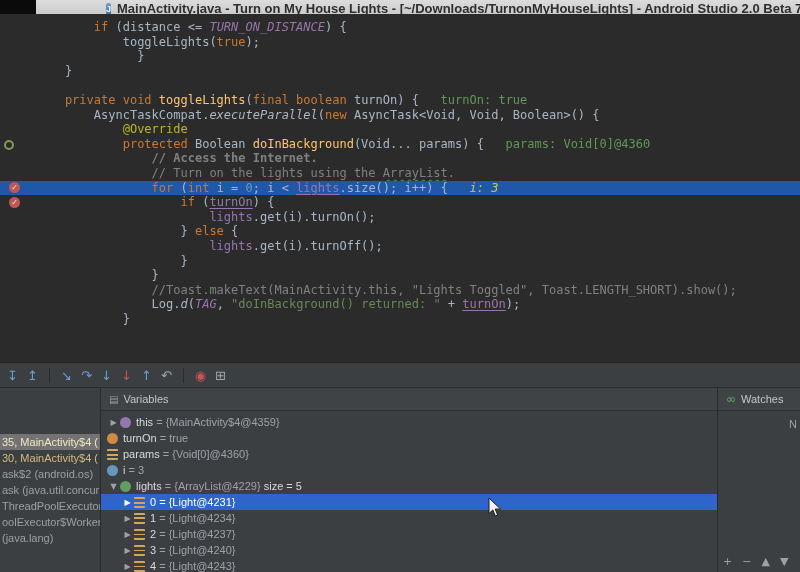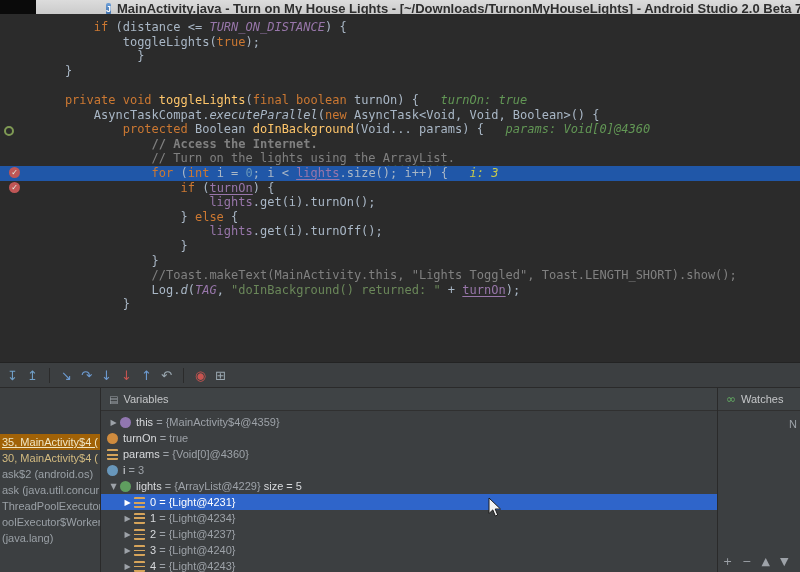--- a/index.html
+++ b/index.html
@@ -26,41 +26,41 @@
   .tok-const{color:#9876aa;font-style:italic;}
   .tok-num{color:#6897bb;}
   .tok-str{color:#6a8759;}
   .tok-cmt{color:#808080;}
   .tok-cmtw{color:#808080;text-decoration:underline wavy #4f8152;text-underline-offset:2px;}
   .tok-ann{color:#bbb529;}
   .tok-mdecl{color:#ffc66b;}
   .tok-field{color:#9876aa;}
   .tok-fieldu{color:#9876aa;text-decoration:underline;text-underline-offset:2px;}
   .tok-it{color:#a9b7c6;font-style:italic;}
-  .tok-hint{color:#629755;font-style:italic;}
+  .tok-hint{color:#629755;}
   .tok-hinty{color:#c6c94d;font-style:italic;}
   .bp{position:absolute;left:9px;top:1.5px;width:11px;height:11px;border-radius:50%;
       background:#bf5656;color:#e4f1e4;font-size:8px;line-height:11px;text-align:center;
       font-family:"DejaVu Sans",sans-serif;}
   .gut-override{position:absolute;left:4px;top:3.5px;width:6px;height:6px;border:2px solid #7f9a54;border-radius:50%;}
 
   
   .debugbar{position:absolute;left:0;top:362px;width:800px;height:26px;background:#3c3f41;
             border-top:1px solid #232323;border-bottom:1px solid #2a2a2a;box-sizing:border-box;
             display:flex;align-items:center;gap:3px;padding-left:4px;}
   .dbg-icon{display:inline-block;width:17px;text-align:center;font-size:13px;
             font-family:"DejaVu Sans",sans-serif;cursor:default;}
   .dbg-sep{width:1px;height:15px;background:#2b2b2b;margin:0 5px;}
 
   
   .panels{position:absolute;left:0;top:388px;width:800px;height:184px;background:#3c3f41;display:flex;}
   .frames{width:100px;border-right:1px solid #2a2a2a;position:relative;overflow:hidden;}
   .frames-rows{position:absolute;top:46px;left:0;right:0;}
   .frame-row{height:16px;line-height:16px;font-size:11px;white-space:nowrap;overflow:hidden;padding-left:2px;}
-  .frame-row.sel{background:#a16207;text-decoration:underline;}
+  .frame-row.sel{background:#737373;}
   .tone-user{color:#d3bb80;}
   .frame-row.sel.tone-user{color:#f0e6c4;}
   .tone-lib{color:#9aa0a6;}
 
   .vars{flex:1;position:relative;border-right:1px solid #2a2a2a;overflow:hidden;}
   .panel-header{height:22px;font-size:11px;color:#c4c6c8;display:flex;align-items:center;gap:5px;
                 padding-left:8px;background:#3f4345;border-bottom:1px solid #303030;}
   .ph-icon{font-family:"DejaVu Sans",sans-serif;font-size:10px;color:#9aa0a6;}
   .ph-icon.green{color:#62a862;font-size:12px;}
   .vars-rows{position:absolute;top:26px;left:0;right:0;}
@@ -100,20 +100,21 @@
 
   <div class="editor">
     <div class="code" id="code">
         <div class="code-line" style="padding-left: calc(8ch + 36px);"><span class="tok-kw">if </span><span class="tok-pl">(distance &lt;= </span><span class="tok-const">TURN_ON_DISTANCE</span><span class="tok-pl">) {</span></div>
         <div class="code-line" style="padding-left: calc(12ch + 36px);"><span class="tok-pl">toggleLights(</span><span class="tok-kw">true</span><span class="tok-pl">);</span></div>
         <div class="code-line" style="padding-left: calc(14ch + 36px);"><span class="tok-pl">}</span></div>
         <div class="code-line" style="padding-left: calc(4ch + 36px);"><span class="tok-pl">}</span></div>
         <div class="code-line" style="padding-left: calc(0ch + 36px);"></div>
         <div class="code-line" style="padding-left: calc(4ch + 36px);"><span class="tok-kw">private void </span><span class="tok-mdecl">toggleLights</span><span class="tok-pl">(</span><span class="tok-kw">final boolean </span><span class="tok-pl">turnOn) {</span><span class="tok-hint">   turnOn: true</span></div>
         <div class="code-line" style="padding-left: calc(8ch + 36px);"><span class="tok-pl">AsyncTaskCompat.</span><span class="tok-it">executeParallel</span><span class="tok-pl">(</span><span class="tok-kw">new </span><span class="tok-pl">AsyncTask&lt;Void, Void, Boolean&gt;() {</span></div>
+        <div class="code-line" style="padding-left: calc(12ch + 36px);"><span class="tok-ann">@Override</span></div>
         <div class="code-line" style="padding-left: calc(12ch + 36px);"><span class="tok-kw">protected </span><span class="tok-pl">Boolean </span><span class="tok-mdecl">doInBackground</span><span class="tok-pl">(Void... params) {</span><span class="tok-hint">   params: Void[0]@4360</span><span class="gut-override"></span></div>
         <div class="code-line" style="padding-left: calc(16ch + 36px); font-weight: bold;"><span class="tok-cmt">// Access the Internet.</span></div>
         <div class="code-line" style="padding-left: calc(16ch + 36px);"><span class="tok-cmt">// Turn on the lights using the </span><span class="tok-cmtw">ArrayList</span><span class="tok-cmt">.</span></div>
         <div class="code-line exec" style="padding-left: calc(16ch + 36px);"><span class="tok-kw">for </span><span class="tok-pl">(</span><span class="tok-kw">int </span><span class="tok-pl">i = </span><span class="tok-num">0</span><span class="tok-pl">; i &lt; </span><span class="tok-fieldu">lights</span><span class="tok-pl">.size(); i++) {</span><span class="tok-hinty">   i: 3</span><span class="bp">✓</span></div>
         <div class="code-line" style="padding-left: calc(20ch + 36px);"><span class="tok-kw">if </span><span class="tok-pl">(</span><span class="tok-fieldu">turnOn</span><span class="tok-pl">) {</span><span class="bp">✓</span></div>
         <div class="code-line" style="padding-left: calc(24ch + 36px);"><span class="tok-field">lights</span><span class="tok-pl">.get(i).turnOn();</span></div>
         <div class="code-line" style="padding-left: calc(20ch + 36px);"><span class="tok-pl">} </span><span class="tok-kw">else</span><span class="tok-pl"> {</span></div>
         <div class="code-line" style="padding-left: calc(24ch + 36px);"><span class="tok-field">lights</span><span class="tok-pl">.get(i).turnOff();</span></div>
         <div class="code-line" style="padding-left: calc(20ch + 36px);"><span class="tok-pl">}</span></div>
         <div class="code-line" style="padding-left: calc(16ch + 36px);"><span class="tok-pl">}</span></div>

